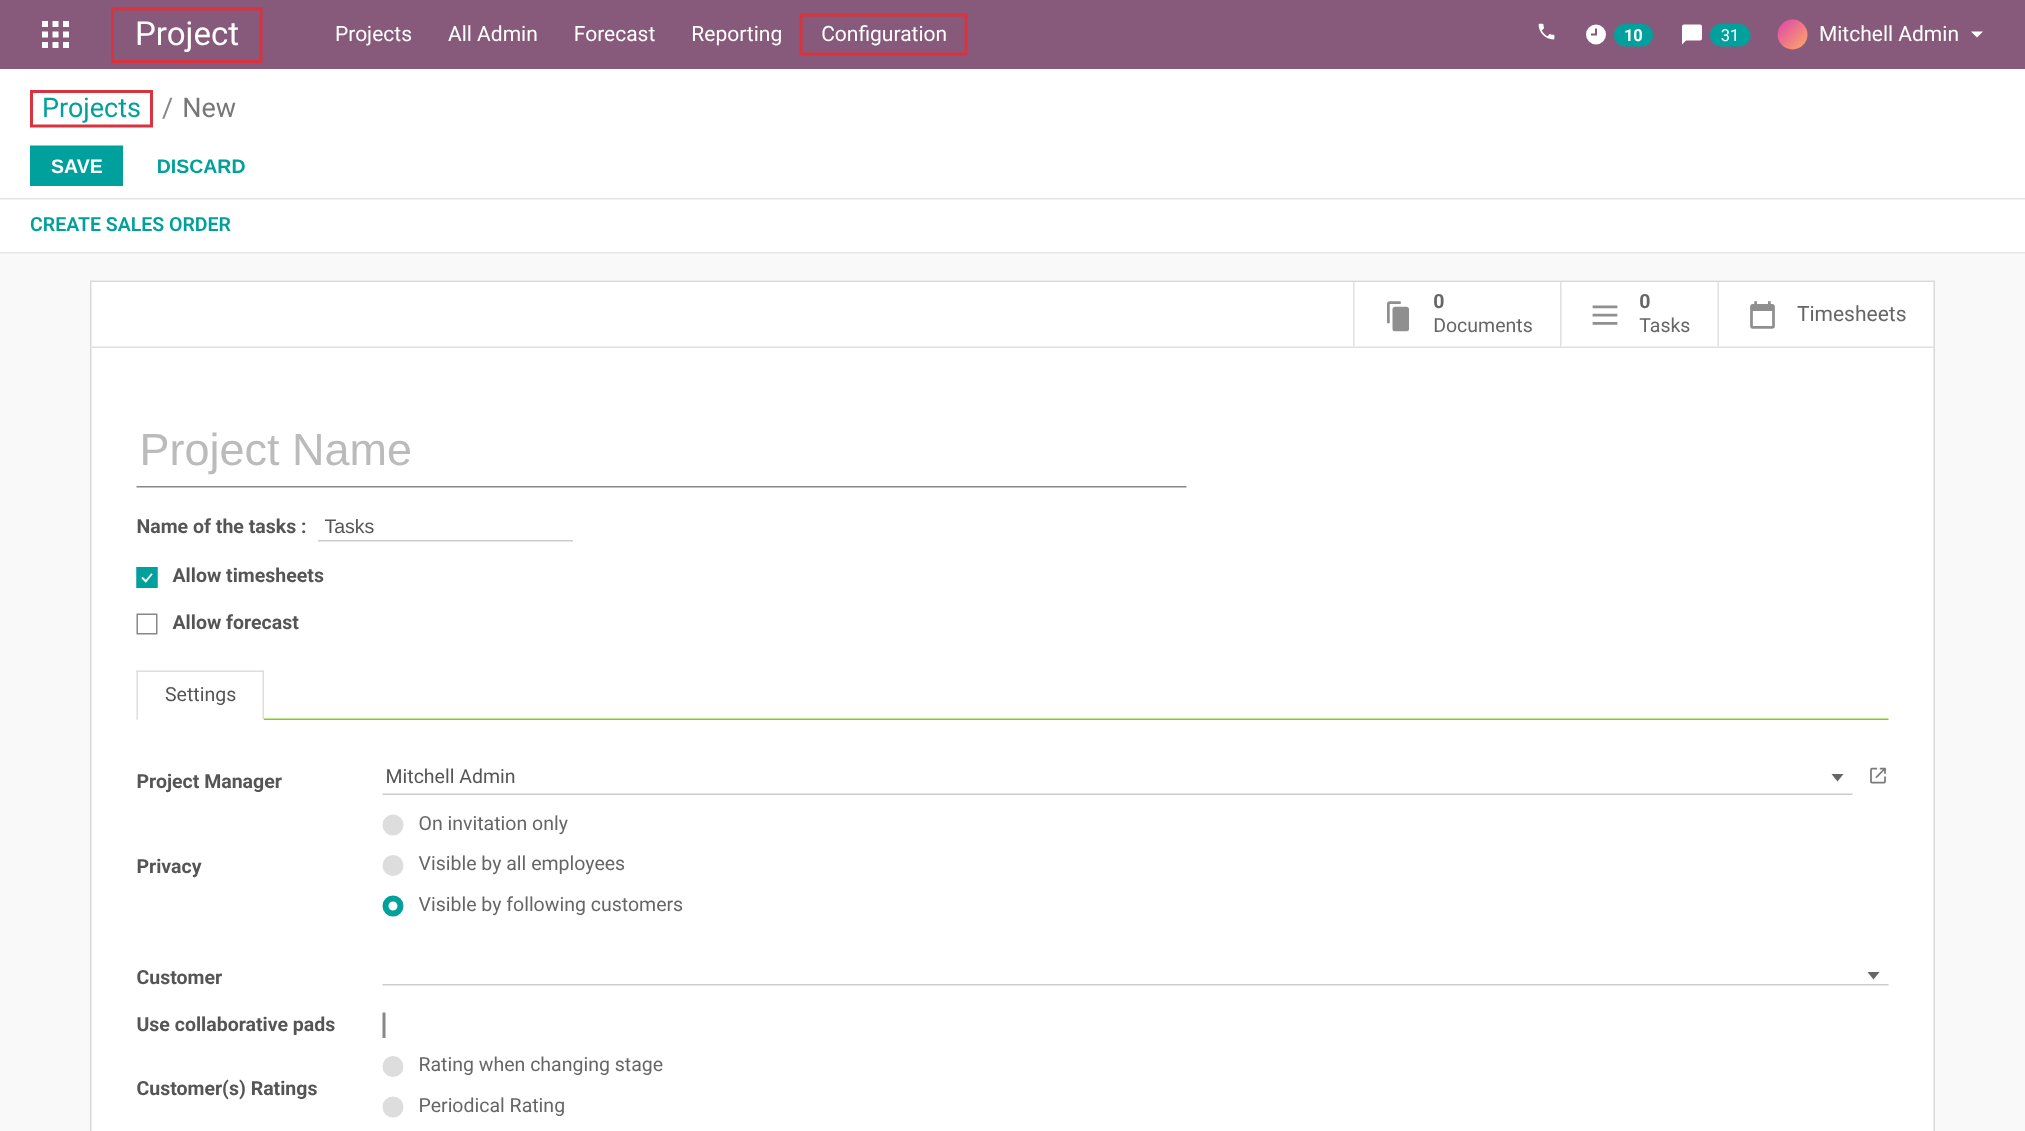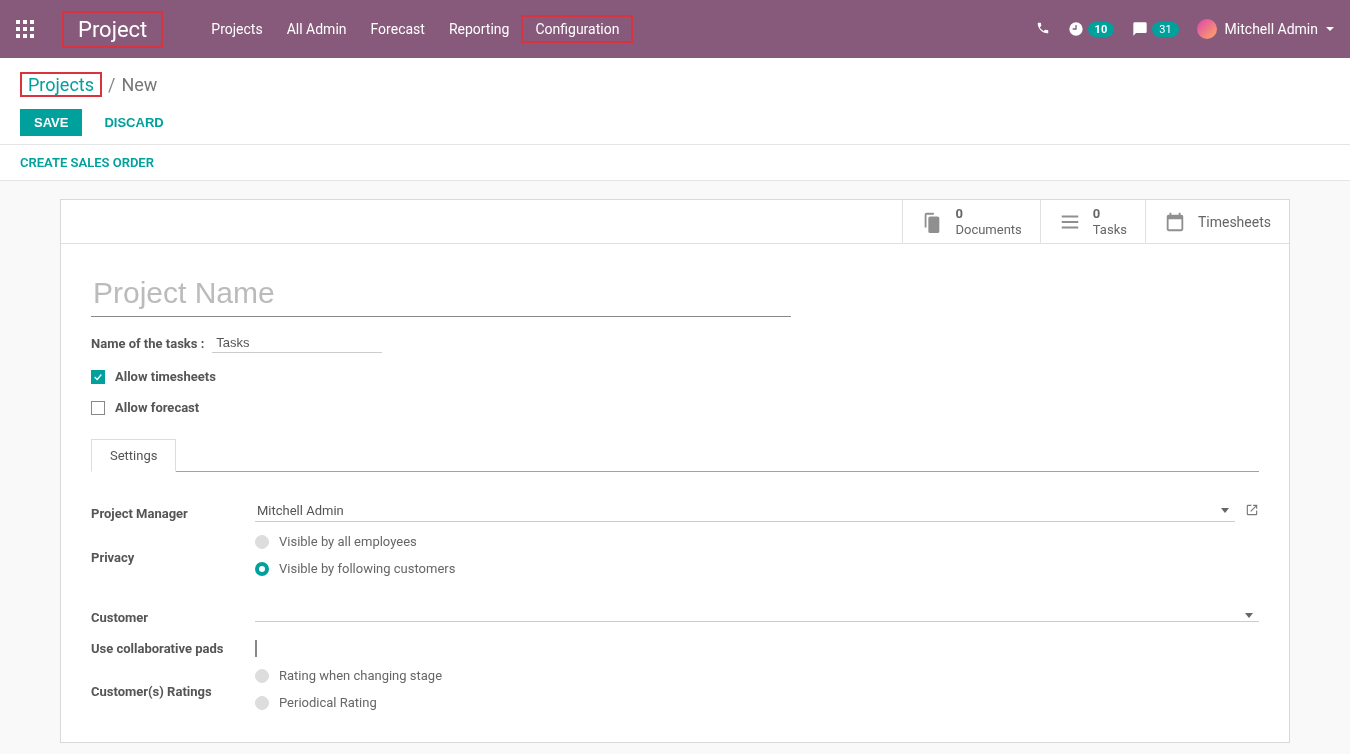--- a/index.html
+++ b/index.html
@@ -1,19 +1,19 @@
 <!DOCTYPE html>
 <html><head>
 <meta charset="utf-8">
 <style>
   * { box-sizing: border-box; margin: 0; padding: 0; }
   body { font-family: -apple-system, BlinkMacSystemFont, "Segoe UI", Roboto, sans-serif; font-size: 13px; color: #4c4c4c; background: #f9f9f9; width: 1350px; }
 
   
-  .top-header { background: #875a7b; height: 58px; display: flex; align-items: center; color: #fff; padding: 0 16px; }
+  .top-header { background: #875a7b; height: 46px; display: flex; align-items: center; color: #fff; padding: 0 28px; }
   .apps-icon { width: 18px; height: 18px; display: grid; grid-template-columns: repeat(3, 4px); grid-template-rows: repeat(3, 4px); gap: 3px; margin-right: 28px; cursor: pointer; }
   .apps-cell { background: #fff; width: 4px; height: 4px; }
   .brand-box { border: 2px solid #d9333f; padding: 4px 14px; margin-right: 36px; }
   .brand { font-size: 22px; font-weight: 400; color: #fff; }
   .nav-menu { display: flex; gap: 0; align-items: center; }
   .nav-item { color: #fff; padding: 4px 12px; font-size: 14px; cursor: pointer; }
   .nav-item.outlined { border: 2px solid #d9333f; }
   .header-right { margin-left: auto; display: flex; align-items: center; gap: 18px; }
   .phone-icon svg { width: 14px; height: 14px; fill: #fff; }
   .clock-badge { display: flex; align-items: center; gap: 4px; cursor: pointer; font-weight: bold; }
@@ -48,21 +48,21 @@
   .stat-spacer { flex: 1; }
   .stat-btn { display: flex; align-items: center; gap: 12px; padding: 0 18px; border-left: 1px solid #e0e0e0; cursor: pointer; }
   .stat-btn svg { width: 22px; height: 22px; fill: #8f8f8f; }
   .stat-text { line-height: 1.2; }
   .stat-num { font-weight: 700; color: #666; font-size: 13px; }
   .stat-label { color: #666; font-size: 13px; }
   .stat-timesheets { color: #666; font-size: 14px; }
   .stat-active { color: #00a09d; font-size: 14px; }
 
   .form-body { padding: 26px 30px; }
-  .big-input { width: 700px; border: none; border-bottom: 1px solid #888; font-size: 30px; padding: 6px 2px; color: #888; outline: none; background: transparent; }
+  .big-input { width: 700px; border: none; border-bottom: 1px solid #888; font-size: 30px; padding: 6px 2px; color: #888; outline: none; background: transparent; margin-top: 20px; }
   .big-input::placeholder { color: #bbb; }
 
   .row-inline { display: flex; align-items: center; gap: 8px; margin-top: 16px; font-size: 13px; }
   .row-inline label { font-weight: 700; color: #555; }
   .small-input { border: none; border-bottom: 1px solid #ccc; width: 170px; font-size: 13px; padding: 2px 4px; outline: none; background: transparent; color: #555; }
 
   .check-row { display: flex; align-items: center; gap: 10px; margin-top: 16px; }
   .odoo-check { width: 14px; height: 14px; border: 1px solid #888; display: inline-flex; align-items: center; justify-content: center; cursor: pointer; background: #fff; }
   .odoo-check.checked { background: #00a09d; border-color: #00a09d; }
   .odoo-check.checked svg { width: 10px; height: 10px; stroke: #fff; stroke-width: 3; fill: none; }
@@ -230,20 +230,24 @@
             </span>
           </div>
         </div>
 
         <div class="setting-row">
           <div class="setting-label">Privacy</div>
           <div class="setting-value">
             <div class="radio-group">
               <div class="radio-row">
                 <span class="odoo-radio unsel-filled"></span>
+                <span class="radio-label">On invitation only</span>
+              </div>
+              <div class="radio-row">
+                <span class="odoo-radio unsel-filled"></span>
                 <span class="radio-label">Visible by all employees</span>
               </div>
               <div class="radio-row">
                 <span class="odoo-radio sel"></span>
                 <span class="radio-label">Visible by following customers</span>
               </div>
             </div>
           </div>
         </div>
 

